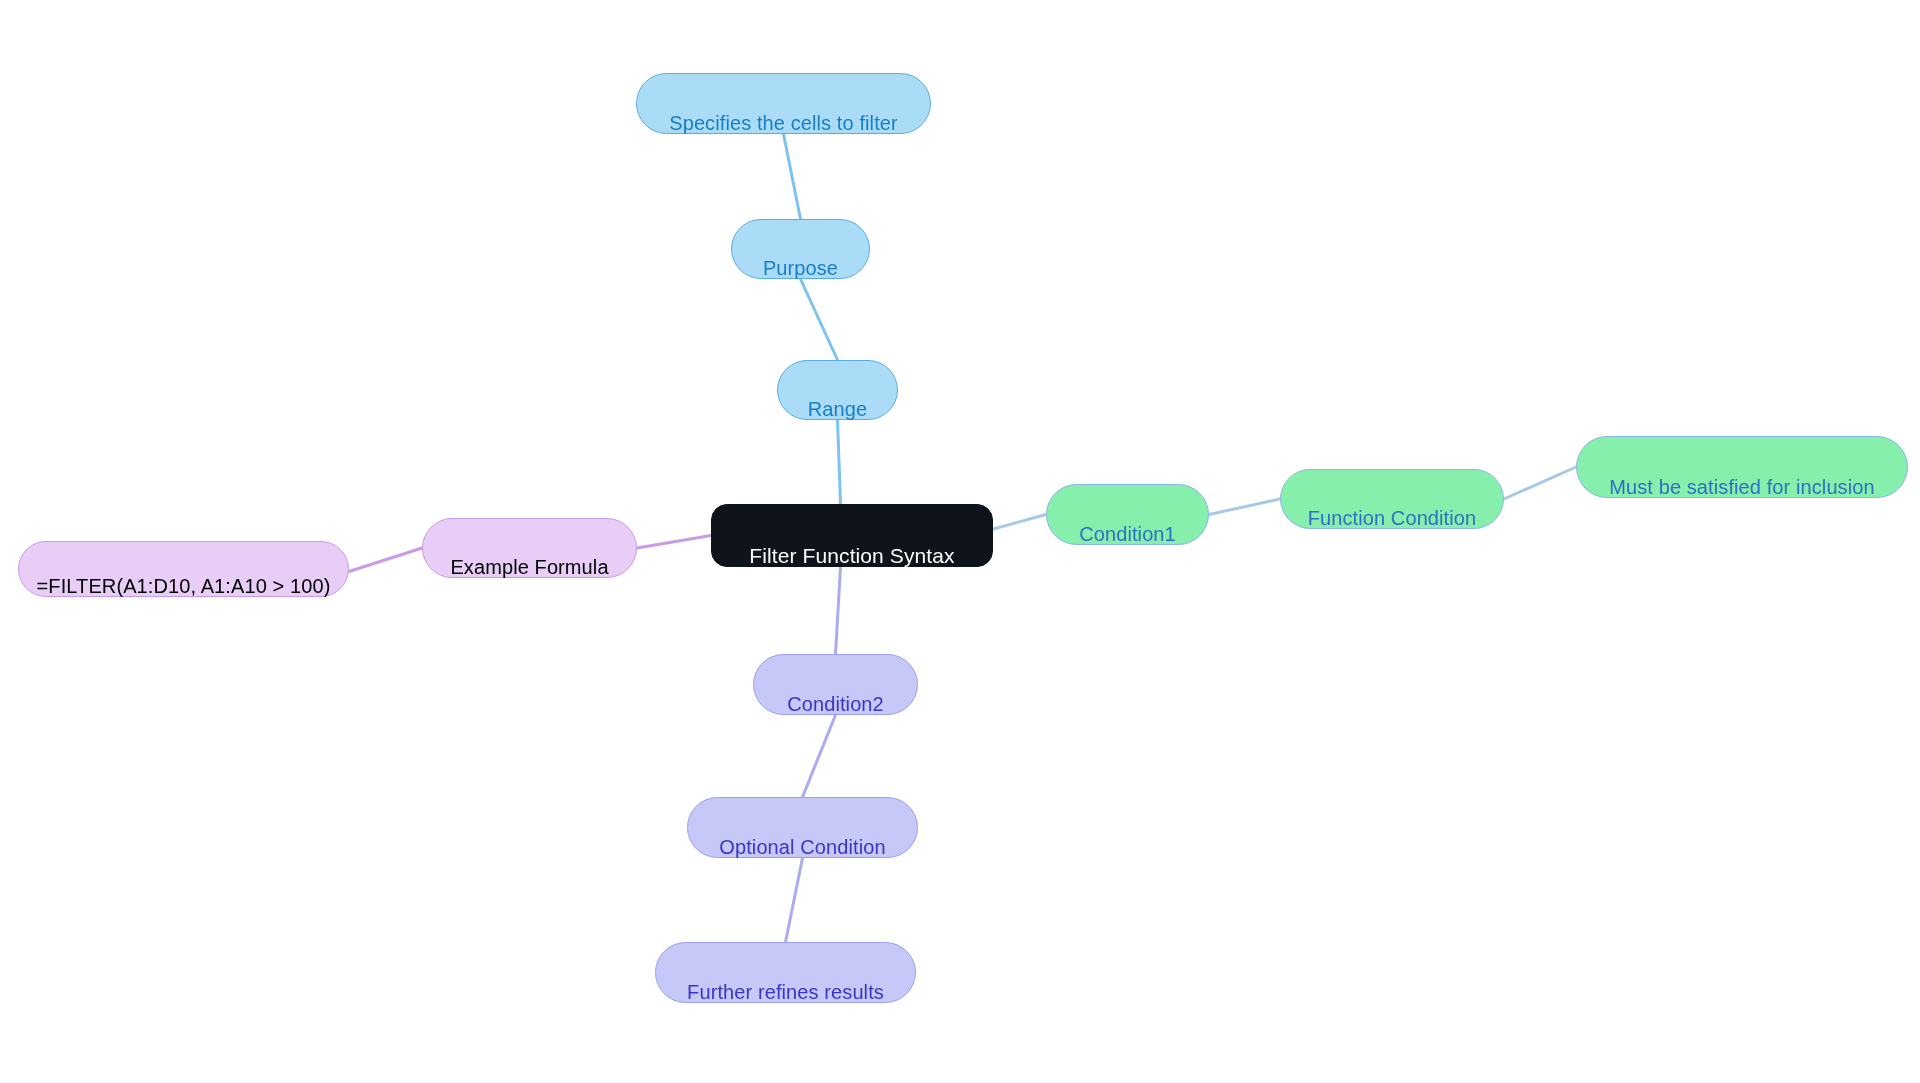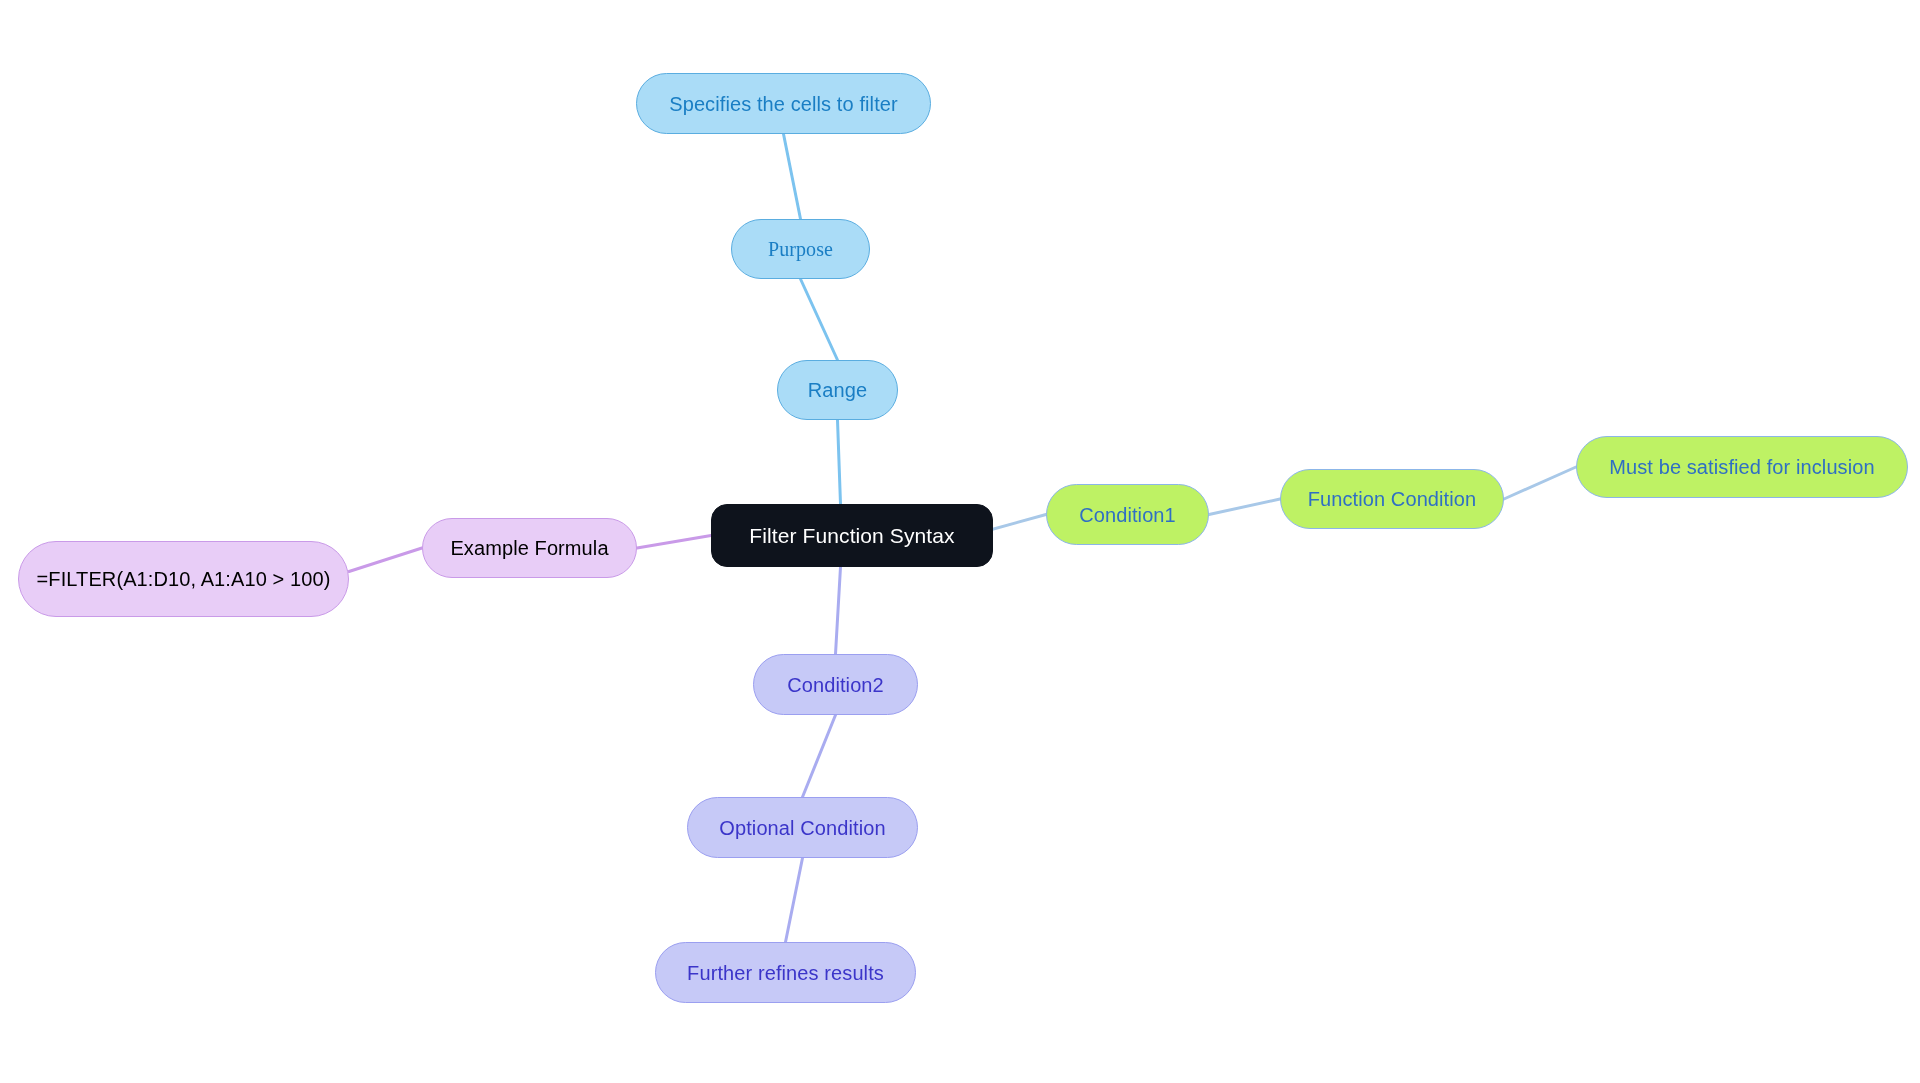--- a/index.html
+++ b/index.html
@@ -24,21 +24,21 @@
     left: 0;
     top: 0;
     width: 1920px;
     height: 1083px;
     pointer-events: none;
   }
   .node {
     position: absolute;
     box-sizing: border-box;
     display: flex;
-    align-items: center;
+    align-items: flex-end;
     justify-content: center;
     border-radius: 999px;
     border-style: solid;
     border-width: 1.5px;
     white-space: nowrap;
     letter-spacing: 0.1px;
     z-index: 2;
   }
   .node-label {
     display: block;
@@ -57,21 +57,21 @@
   
   .node.sky {
     background: #aadcf7;
     border-color: #5aade0;
     color: #1a7ec4;
     font-size: 20px;
   }
 
   
   .node.pale {
-    background: #bef264;
+    background: #86efac;
     border-color: #8cb6e8;
     color: #2f6fc4;
     font-size: 20px;
   }
 
   
   .node.lav {
     background: #c6c9f7;
     border-color: #9b9ff0;
     color: #3b35c9;
@@ -102,21 +102,21 @@
       <line x1="802.5" y1="858" x2="785.5" y2="942" stroke="#a9acf0" stroke-width="3" stroke-linecap="round"></line>
       <line x1="711" y1="535.5" x2="637" y2="548" stroke="#c99ae8" stroke-width="3" stroke-linecap="round"></line>
       <line x1="422" y1="548" x2="349" y2="571.5" stroke="#c99ae8" stroke-width="3" stroke-linecap="round"></line>
     </svg>
 <div class="node root" style="left: 711px; top: 504px; width: 282px; height: 63px;">
       <span class="node-label">Filter Function Syntax</span>
     </div>
     <div class="node sky" style="left: 777px; top: 360px; width: 121px; height: 60px;">
       <span class="node-label">Range</span>
     </div>
-    <div class="node sky" style="left: 731px; top: 219px; width: 139px; height: 60px; font-family: Liberation Serif, serif;">
+    <div class="node sky" style="left: 731px; top: 219px; width: 139px; height: 60px;">
       <span class="node-label">Purpose</span>
     </div>
     <div class="node sky" style="left: 636px; top: 73px; width: 295px; height: 61px;">
       <span class="node-label">Specifies the cells to filter</span>
     </div>
     <div class="node pale" style="left: 1046px; top: 484px; width: 163px; height: 61px;">
       <span class="node-label">Condition1</span>
     </div>
     <div class="node pale" style="left: 1280px; top: 469px; width: 224px; height: 60px;">
       <span class="node-label">Function Condition</span>
@@ -129,16 +129,16 @@
     </div>
     <div class="node lav" style="left: 655px; top: 942px; width: 261px; height: 61px;">
       <span class="node-label">Further refines results</span>
     </div>
     <div class="node lav" style="left: 687px; top: 797px; width: 231px; height: 61px;">
       <span class="node-label">Optional Condition</span>
     </div>
     <div class="node orchid" style="left: 422px; top: 518px; width: 215px; height: 60px;">
       <span class="node-label">Example Formula</span>
     </div>
-    <div class="node orchid" style="left: 18px; top: 541px; width: 331px; height: 76px;">
+    <div class="node orchid" style="left: 18px; top: 541px; width: 331px; height: 56px;">
       <span class="node-label">=FILTER(A1:D10, A1:A10 &gt; 100)</span>
     </div>
   </div>
 
 </body></html>

